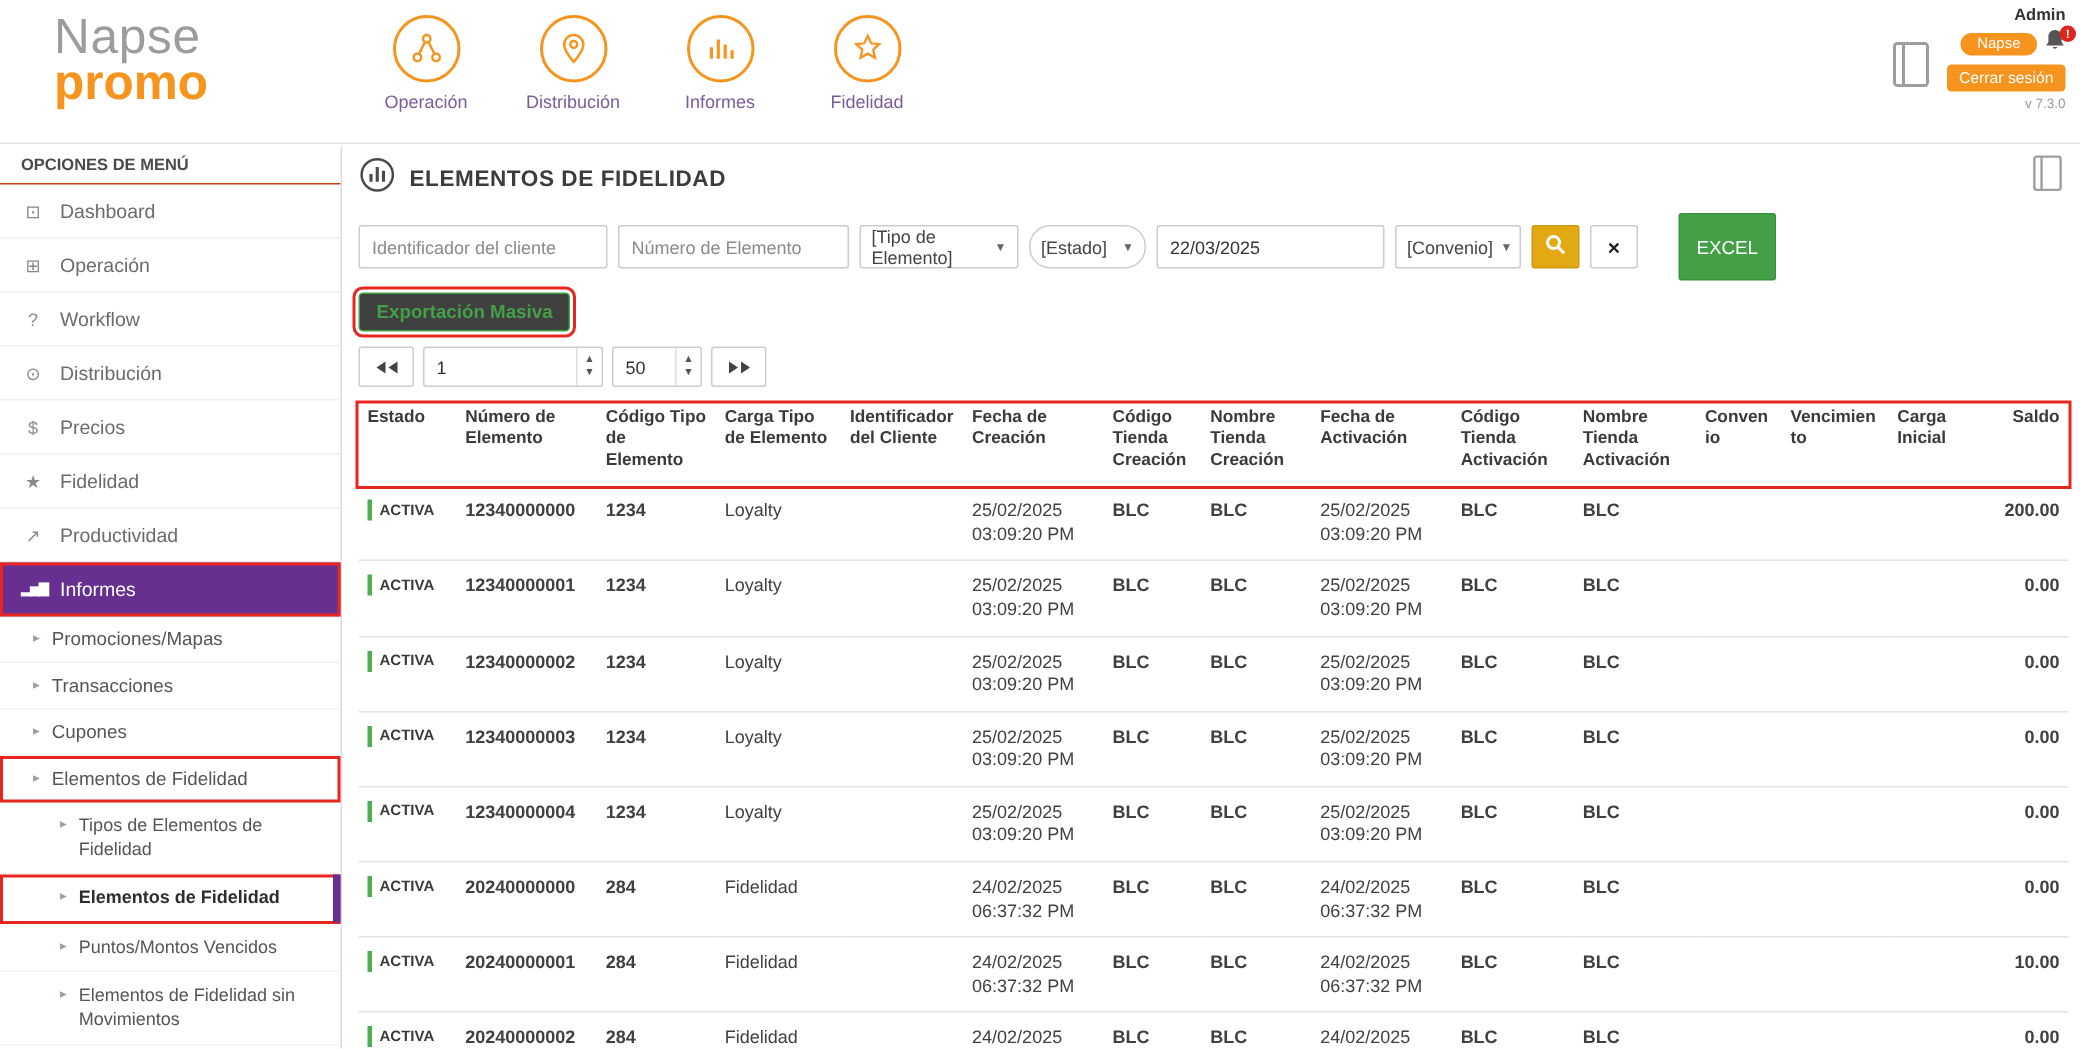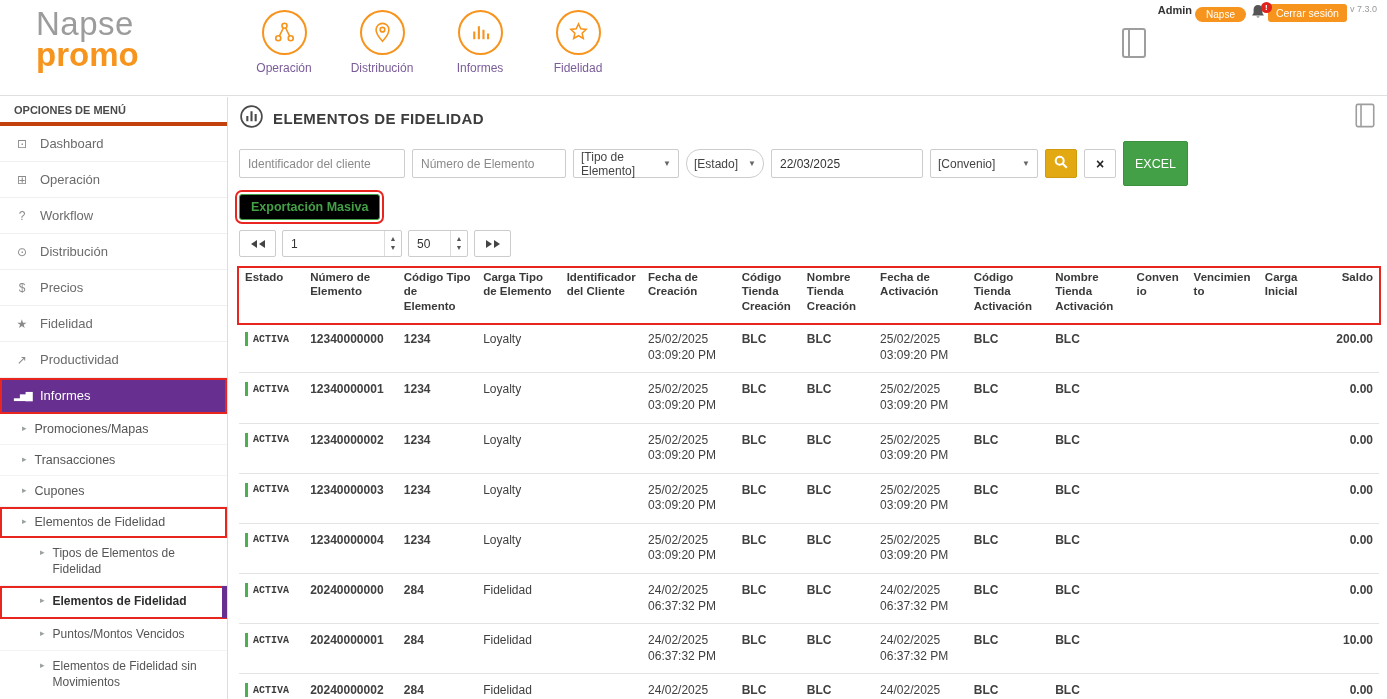--- a/index.html
+++ b/index.html
@@ -11,34 +11,34 @@
   .logo { position:absolute; left:36px; top:8px; line-height:.95; cursor:pointer; }
   .logo-top { font-size:33px; color:#9c9c9c; letter-spacing:.5px; }
   .logo-bottom { font-size:33px; font-weight:700; color:var(--orange,#F7941D); }
   .top-nav { position:absolute; left:242px; top:10px; display:flex; gap:14px; }
   .nav-item { width:84px; display:flex; flex-direction:column; align-items:center; cursor:pointer; }
   .nav-circle { width:45px; height:45px; border:2px solid var(--orange,#F7941D); border-radius:50%;
     display:flex; align-items:center; justify-content:center; }
   .nav-label { margin-top:6px; font-size:12px; color:#7a5c99; }
   .user-cluster { position:absolute; right:10px; top:4px; display:flex; align-items:flex-start; gap:10px; }
   .manual-icon-wrap { margin-top:22px; cursor:pointer; }
-  .user-col { display:flex; flex-direction:row; align-items:flex-start; gap:3px; }
+  .user-col { display:flex; flex-direction:column; align-items:flex-end; gap:3px; }
   .user-name { font-size:11px; font-weight:700; color:#333; }
   .badge-row { display:flex; align-items:center; gap:5px; }
   .tenant-badge { background:var(--orange,#F7941D); color:#fff; font-size:10px; padding:2px 11px; border-radius:9px; }
   .bell-wrap { position:relative; cursor:pointer; }
   .notif-dot { position:absolute; right:-7px; top:-2px; width:11px; height:11px; background:#E0231C; color:#fff;
     border-radius:50%; font-size:8px; font-weight:700; display:flex; align-items:center; justify-content:center; }
   .logout-btn { background:var(--orange,#F7941D); color:#fff; border:none; font-size:10.5px; padding:3px 8px;
     border-radius:3px; cursor:pointer; font-family:inherit; }
   .version { font-size:9px; color:#999; }
 
   
   .sidebar { position:absolute; top:97px; left:0; bottom:0; width:228px; background:#fff; border-right:1px solid #ddd; }
-  .sidebar-title { padding:7px 14px 6px; font-size:11px; font-weight:700; color:#4a4a4a; border-bottom:4px solid #c2410c; }
+  .sidebar-title { padding:7px 14px 6px; font-size:11px; font-weight:700; color:#4a4a4a; border-bottom:1px solid #c2410c; }
   .menu-item { display:flex; align-items:center; gap:10px; height:36px; padding:0 14px;
     font-size:13px; color:#6b6b6b; border-bottom:1px solid #f0f0f0; cursor:pointer; }
   .mi-icon { width:16px; text-align:center; font-size:12px; color:#8a8a8a; }
   .menu-item.active { background:var(--purple,#672F90); color:#fff; }
   .menu-item.active .mi-icon { color:#fff; font-size:9px; letter-spacing:-1px; }
   .submenu-item { display:flex; align-items:center; gap:8px; height:31px; padding:0 10px 0 22px;
     font-size:12.5px; color:#555; border-bottom:1px solid #f3f3f3; cursor:pointer; }
   .subsub-item { position:relative; display:flex; align-items:flex-start; gap:8px; min-height:31px;
     padding:8px 10px 8px 40px; font-size:12px; color:#555; border-bottom:1px solid #f3f3f3; cursor:pointer; line-height:1.3; }
   .subsub-item.active { font-weight:700; color:#2e2e2e; }
@@ -55,30 +55,30 @@
   .title-manual { position:absolute; right:2px; top:0; cursor:pointer; }
 
   .filters { display:flex; gap:7px; align-items:center; }
   .f-input { height:29px; border:1px solid #ccc; border-radius:2px; padding:0 8px; font-size:12px; color:#333;
     font-family:inherit; }
   .f-input::placeholder { color:#8a8a8a; }
   .f-select { height:29px; border:1px solid #ccc; border-radius:2px; display:flex; align-items:center;
     justify-content:space-between; padding:0 7px; font-size:12px; color:#444; background:#fff; cursor:pointer; }
   .caret { font-size:8px; color:#666; margin-left:5px; }
   .w-client { width:166px; } .w-element { width:154px; } .w-type { width:106px; } .w-state { width:78px;border-radius:14px; }
-  .w-date { width:152px; } .w-agree { width:108px; }
+  .w-date { width:152px; } .w-agree { width:84px; }
   .btn-search { width:32px; height:29px; background:var(--yellow,#E3A912); border:1px solid #cf9a0d;
     border-radius:2px; display:flex; align-items:center; justify-content:center; cursor:pointer; }
   .btn-clear { width:32px; height:29px; background:#fff; border:1px solid #ccc; border-radius:2px;
     font-size:14px; font-weight:700; color:#222; cursor:pointer; font-family:inherit; }
   .btn-excel { height:45px; padding:12px 11px; background:var(--green,#43A047); border:1px solid #3c9140;
-    border-radius:2px; color:#fff; font-size:12.5px; cursor:pointer; font-family:inherit; }
+    border-radius:2px; color:#fff; font-size:12.5px; cursor:pointer; font-family:inherit;margin-left:20px; }
 
   .export-row { margin-top:8px; }
-  .btn-export { background:#000000; border:1px solid var(--green,#43A047); color:var(--green,#43A047);
+  .btn-export { background:#404040; border:1px solid var(--green,#43A047); color:var(--green,#43A047);
     font-weight:700; font-size:12.5px; padding:5px 11px; border-radius:3px; cursor:pointer; font-family:inherit; }
 
   .pagination { margin-top:10px; display:flex; gap:6px; align-items:center; }
   .pg-btn { width:37px; height:27px; border:1px solid #ccc; background:#fff; border-radius:2px;
     display:flex; align-items:center; justify-content:center; cursor:pointer; }
   .spin { height:27px; border:1px solid #ccc; border-radius:2px; display:flex; align-items:stretch; background:#fff; }
   .spin-val { flex:1; display:flex; align-items:center; padding:0 8px; font-size:12px; color:#333; }
   .spin-arrows { width:17px; border-left:1px solid #ddd; display:flex; flex-direction:column;
     align-items:center; justify-content:center; font-size:7px; color:#555; line-height:1.15; cursor:pointer; }
   .spin.page { width:120px; } .spin.size { width:60px; }
@@ -89,21 +89,21 @@
   th { font-size:11.5px; font-weight:700; color:#3a3a3a; text-align:left; vertical-align:top;
     padding:2px 6px 10px; line-height:1.25; word-wrap:break-word; }
   th:last-child { text-align:right; }
   td { font-size:12px; color:#404040; vertical-align:top; padding:9px 6px; border-bottom:1px solid #e3e3e3;
     line-height:1.3; word-wrap:break-word; }
   td:last-child { text-align:right; }
   td:nth-child(2), td:nth-child(3), td:nth-child(7), td:nth-child(8),
   td:nth-child(10), td:nth-child(11), td:nth-child(15) { font-weight:700; }
   .status { display:inline-flex; align-items:center; gap:5px; }
   .status-bar { width:3px; height:14px; background:var(--status_green,#4CAF50); }
-  .status-text { font-size:10px; font-weight:700; color:#3a3a3a;font-family:Liberation Mono, monospace; }
+  .status-text { font-size:10px; font-weight:700; color:#3a3a3a; }
 </style>
 </head>
 <body>
 
 <header class="app-header">
   <div class="logo">
     <div class="logo-top">Napse</div>
     <div class="logo-bottom">promo</div>
   </div>
 

